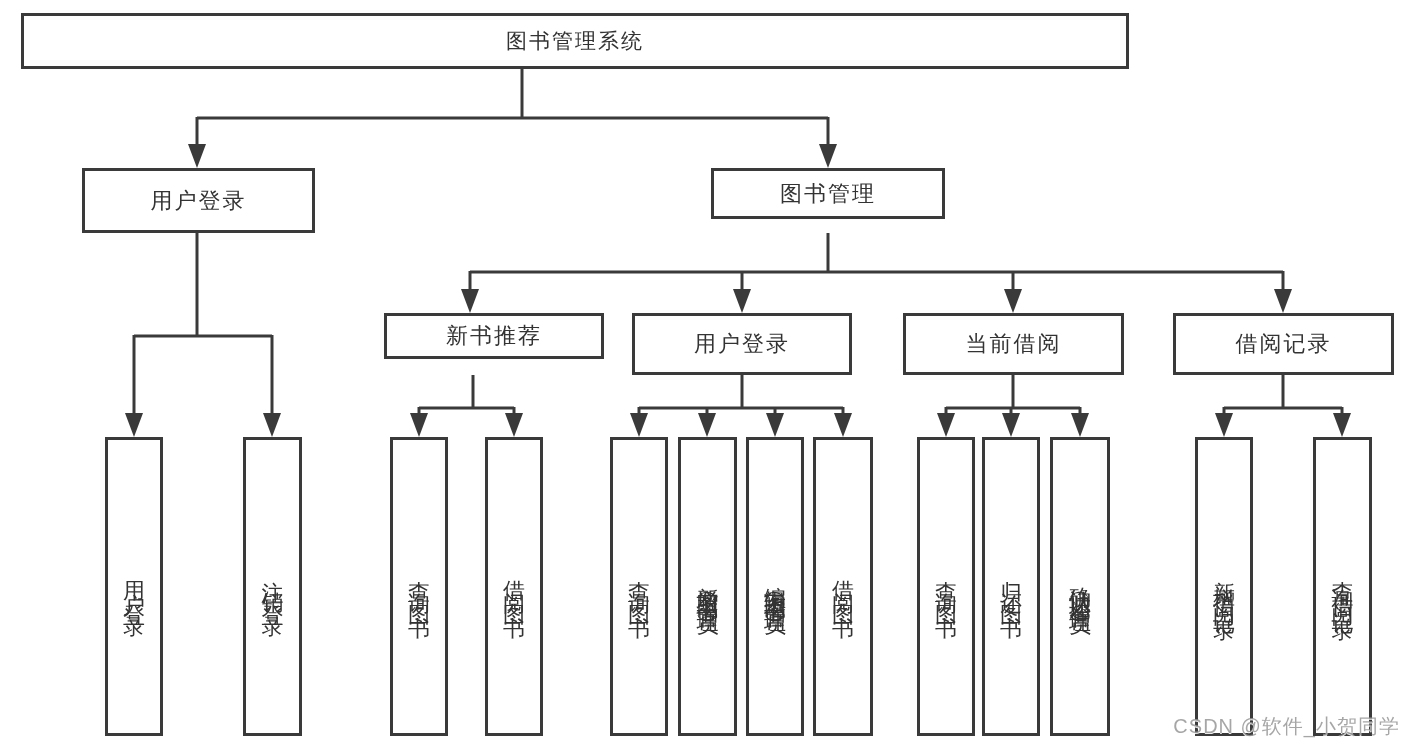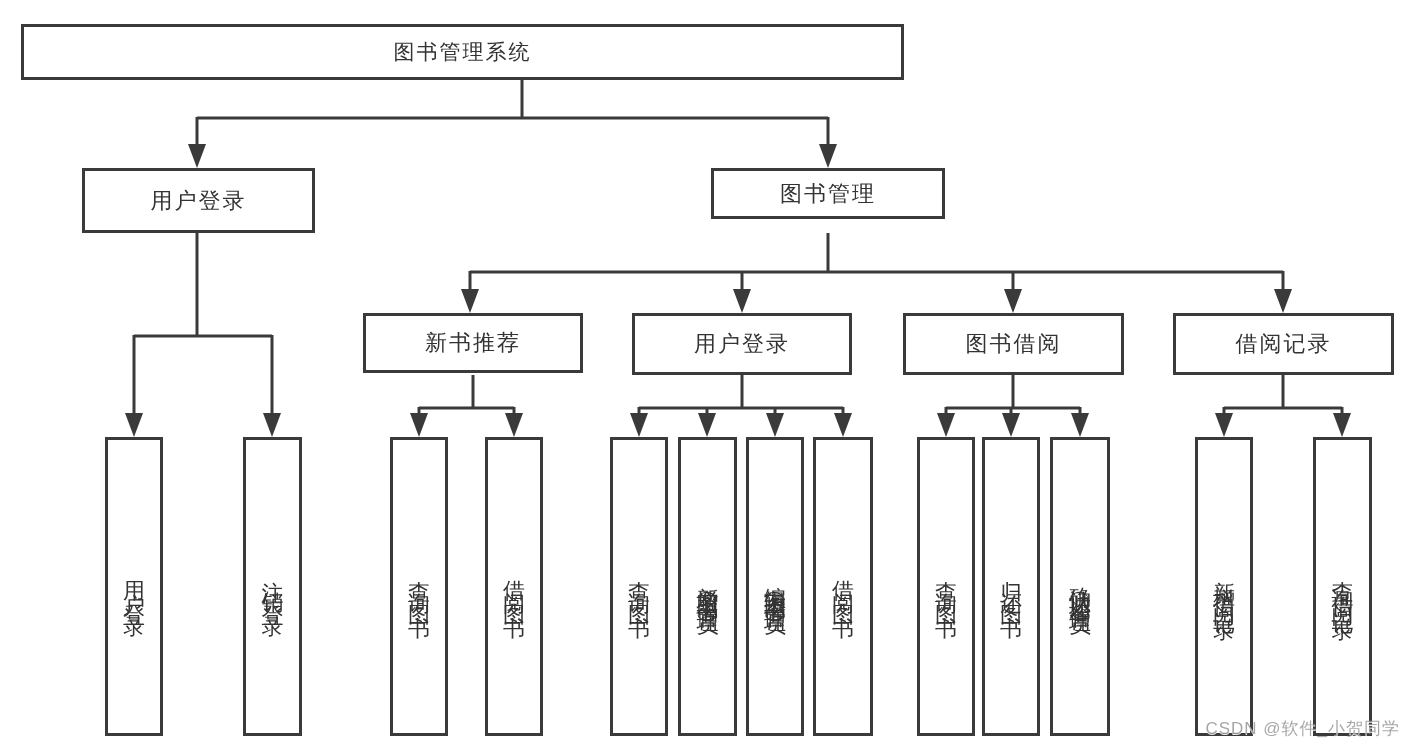--- a/index.html
+++ b/index.html
@@ -21,25 +21,25 @@
     align-items:center;
     justify-content:center;
     z-index:2;
   }
   .node .label{
     font-size:22px;
     letter-spacing:2px;
     white-space:nowrap;
     color:#333333;
   }
-  #n-root{left:21px;top:24px;width:883px;height:56px}
+  #n-root{left:21px;top:13px;width:1108px;height:56px}
   #n-root .label{font-size:21px;}
   #n-l2-0{left:82px;top:168px;width:233px;height:65px}
   #n-l2-1{left:711px;top:168px;width:234px;height:51px}
-  #n-l3-0{left:363px;top:313px;width:220px;height:60px}
+  #n-l3-0{left:384px;top:313px;width:220px;height:46px}
   #n-l3-1{left:632px;top:313px;width:220px;height:62px}
   #n-l3-2{left:903px;top:313px;width:221px;height:62px}
   #n-l3-3{left:1173px;top:313px;width:221px;height:62px}
   .leaf{top:437px;height:299px;width:58px;}
   .leaf .label{
     writing-mode:vertical-rl;
     text-orientation:mixed;
     line-height:1;
     font-size:22px;
     white-space:nowrap;
@@ -54,21 +54,21 @@
   #n-leaf-7{left:813px;width:60px}
   #n-leaf-8{left:917px}
   #n-leaf-9{left:982px}
   #n-leaf-10{left:1050px;width:60px}
   #n-leaf-11{left:1195px}
   #n-leaf-12{left:1313px;width:59px}
   #watermark{
     position:absolute;
     right:5px;bottom:7px;
     z-index:5;
-    font-size:17px;
+    font-size:20px;
     letter-spacing:1px;
     color:rgba(150,150,150,0.85);
     text-shadow:0 1px 0 rgba(255,255,255,0.9);
     white-space:nowrap;
     margin-left:31px;
   }
 </style>
 </head>
 <body>
 
@@ -174,21 +174,21 @@
     <span class="label">图书管理</span>
   </div>
 
   <div class="node" id="n-l3-0">
     <span class="label">新书推荐</span>
   </div>
   <div class="node" id="n-l3-1">
     <span class="label">用户登录</span>
   </div>
   <div class="node" id="n-l3-2">
-    <span class="label">图书借阅</span>
+    <span class="label">当前借阅</span>
   </div>
   <div class="node" id="n-l3-3">
     <span class="label">借阅记录</span>
   </div>
 
   <div class="node leaf" id="n-leaf-0">
     <span class="label" style="letter-spacing: 12px;">用户登录</span>
   </div>
   <div class="node leaf" id="n-leaf-1">
     <span class="label" style="letter-spacing: 12px;">注销登录</span>

